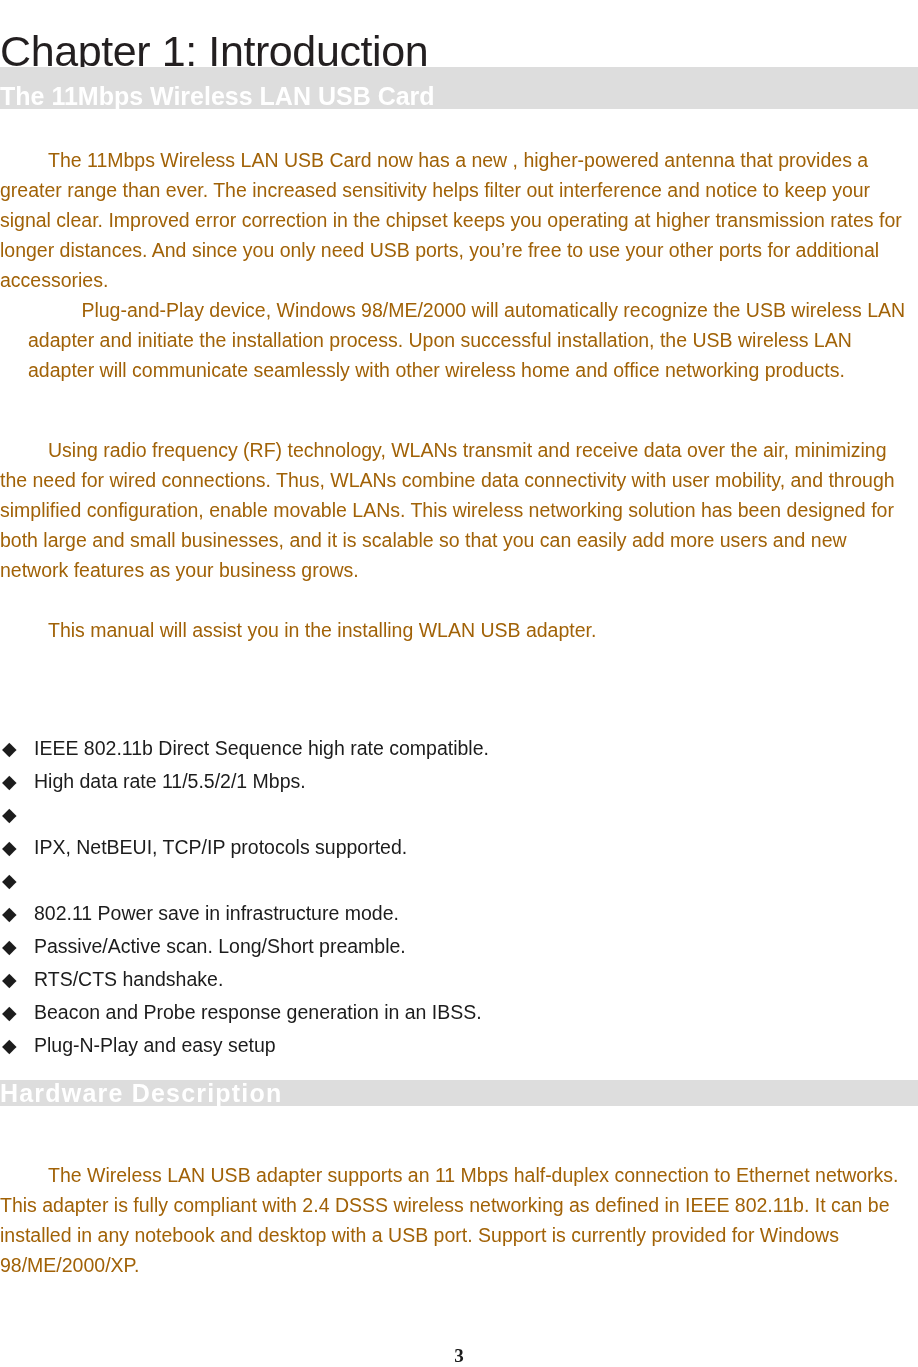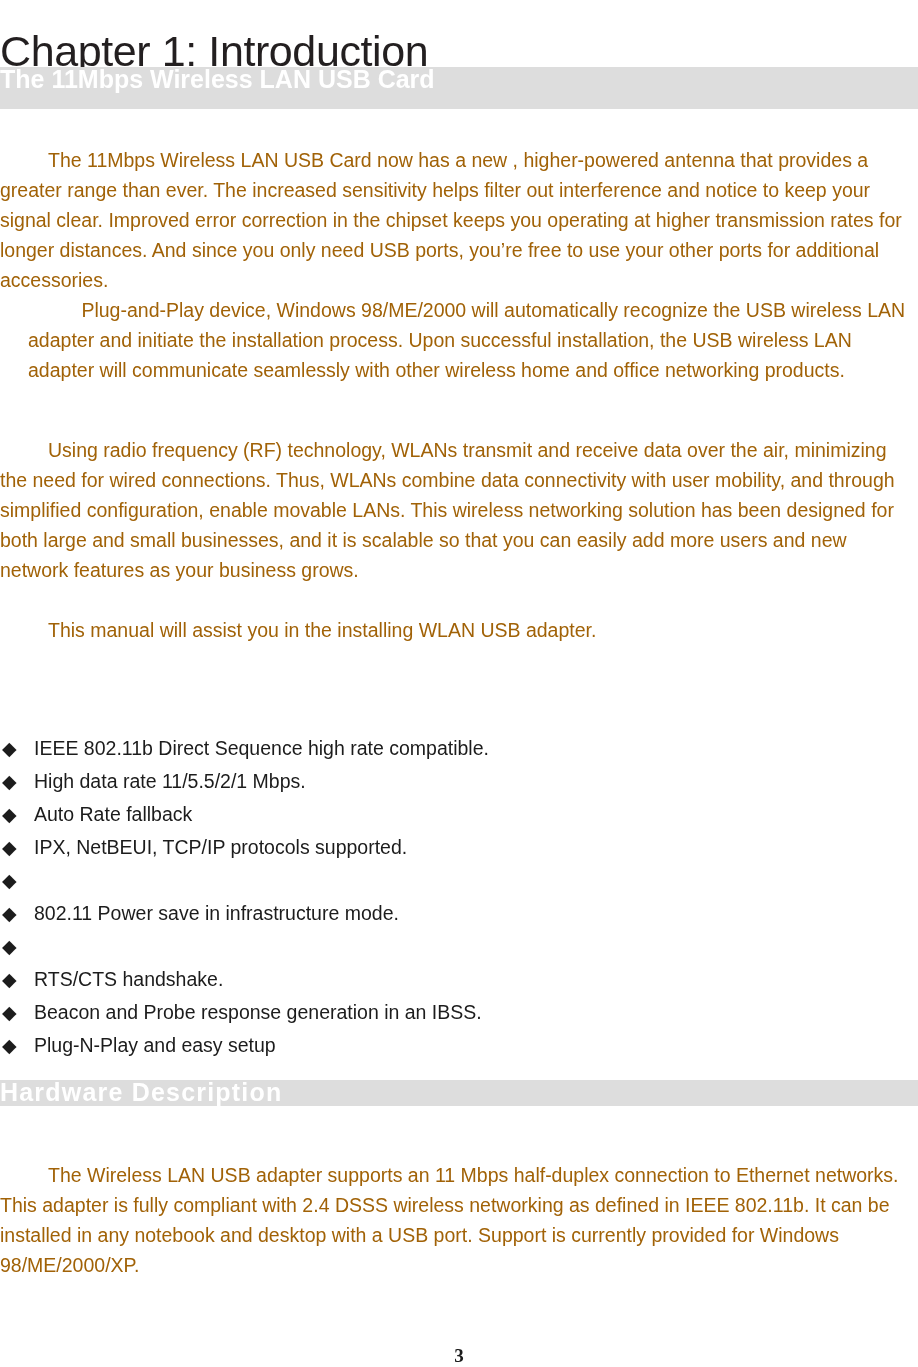--- a/index.html
+++ b/index.html
@@ -38,21 +38,21 @@
     color: #231f20;
   }
 
   
   .section-band {
     position: absolute;
     left: 0;
     width: 918px;
     background: #dddddd;
     display: flex;
-    align-items: flex-start;
+    align-items: flex-end;
     box-sizing: border-box;
   }
   .section-band .band-label {
     color: #ffffff;
     font-size: 25px;
     font-weight: bold;
     line-height: 1;
     padding-left: 0px;
     white-space: nowrap;
   }
@@ -151,35 +151,35 @@
       <li>
         <span class="bullet-diamond">◆</span>
         <span class="feature-text"> IEEE 802.11b Direct Sequence high rate compatible.</span>
       </li>
       <li>
         <span class="bullet-diamond">◆</span>
         <span class="feature-text">High data rate 11/5.5/2/1 Mbps.</span>
       </li>
       <li>
         <span class="bullet-diamond">◆</span>
-        <span class="feature-text">Auto Rate fallback</span>
       </li>
       <li>
         <span class="bullet-diamond">◆</span>
         <span class="feature-text">IPX, NetBEUI, TCP/IP protocols supported.</span>
       </li>
       <li>
         <span class="bullet-diamond">◆</span>
       </li>
       <li>
         <span class="bullet-diamond">◆</span>
         <span class="feature-text">802.11 Power save in infrastructure mode.</span>
       </li>
       <li>
         <span class="bullet-diamond">◆</span>
+        <span class="feature-text">Passive/Active scan. Long/Short preamble.</span>
       </li>
       <li>
         <span class="bullet-diamond">◆</span>
         <span class="feature-text">RTS/CTS handshake.</span>
       </li>
       <li>
         <span class="bullet-diamond">◆</span>
         <span class="feature-text">Beacon and Probe response generation in an IBSS.</span>
       </li>
       <li>

